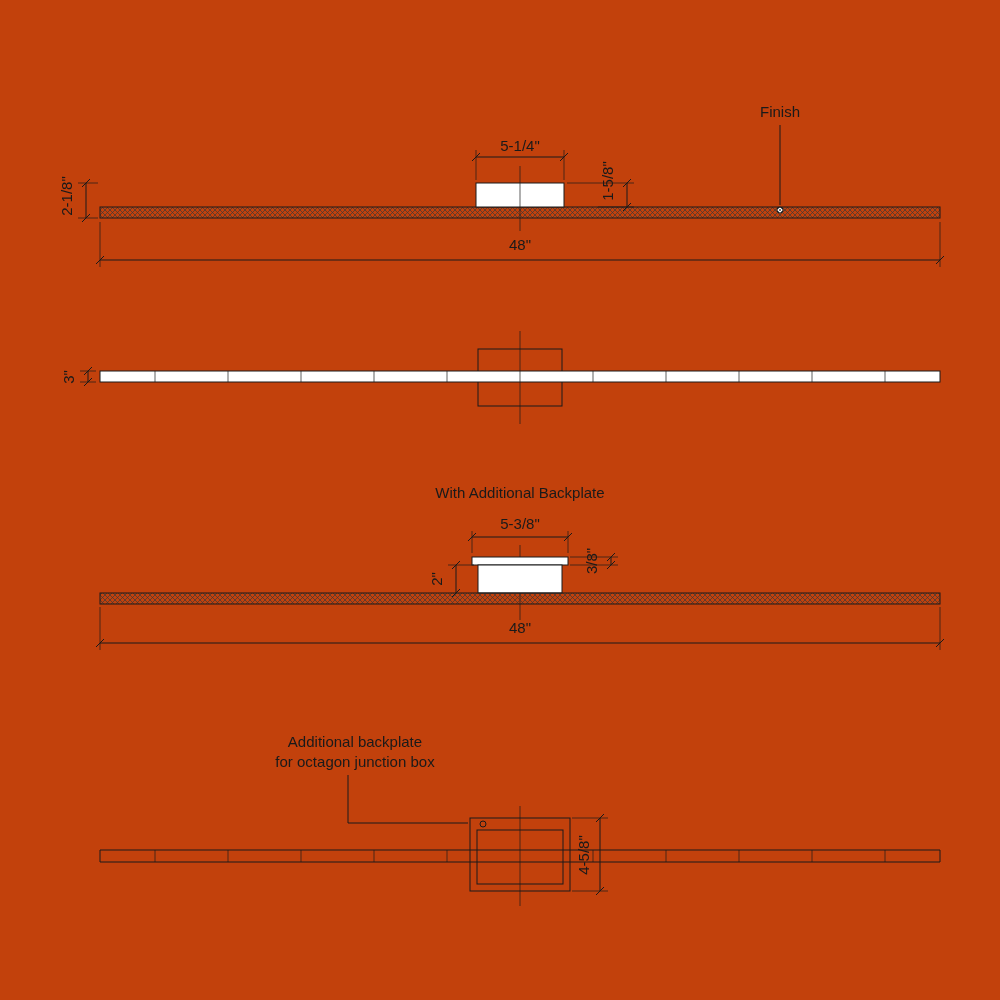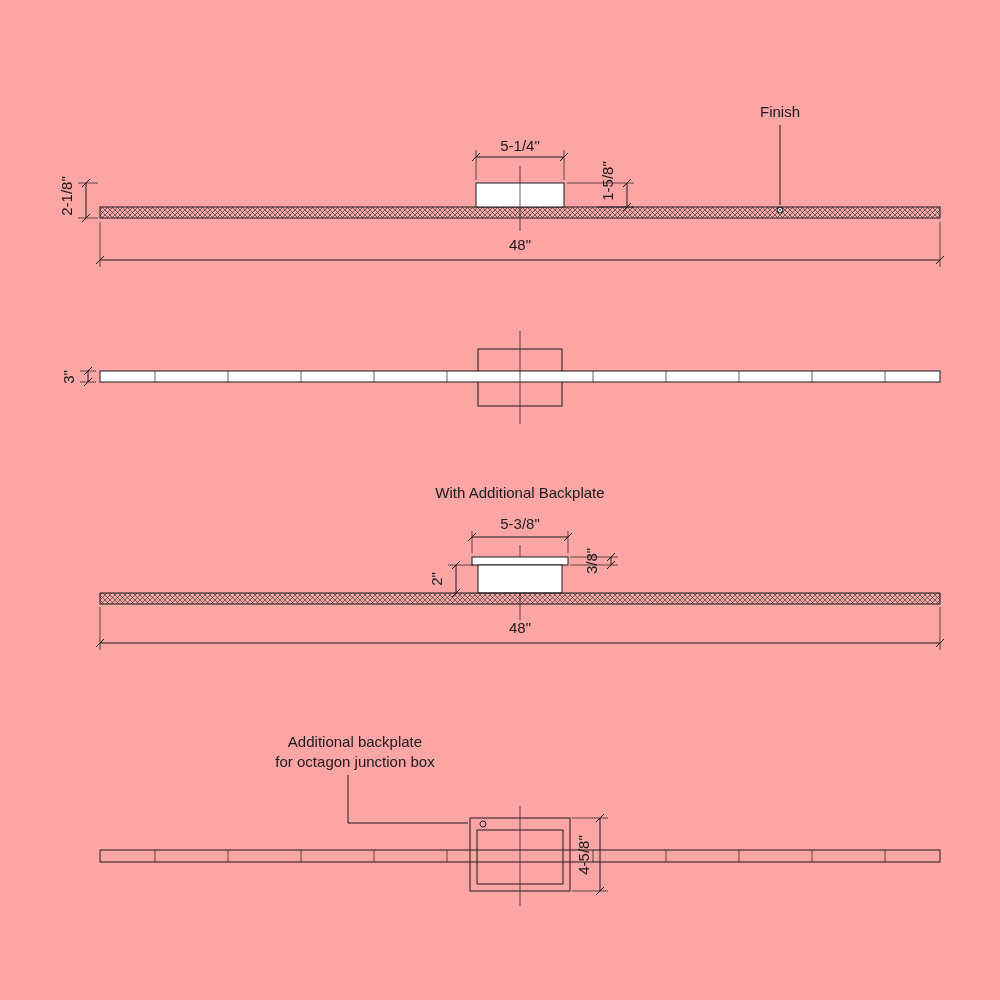--- a/index.html
+++ b/index.html
@@ -1,16 +1,16 @@
 <!DOCTYPE html>
 <html><head>
 <meta charset="utf-8">
 <style>
   html,body{margin:0;padding:0;background:#ffffff;}
-  .canvas{width:1000px;height:1000px;background:#fca5a5;position:relative;}
+  .canvas{width:1000px;height:1000px;background:#c2410c;position:relative;}
   svg{display:block;}
   .s{stroke:#1a1a1a;stroke-width:1;fill:none;stroke-linecap:butt;}
   .thin{stroke:#1a1a1a;stroke-width:0.7;fill:none;}
   .ctr{stroke:#1a1a1a;stroke-width:0.7;fill:none;}
   .whitefill{fill:#ffffff;stroke:#1a1a1a;stroke-width:1;}
   .hatchbar{fill:url(#hatch);stroke:#1a1a1a;stroke-width:1;}
   text{font-family:"Liberation Sans","DejaVu Sans",sans-serif;font-size:15px;fill:#1a1a1a;}
 </style>
 </head>
 <body>

